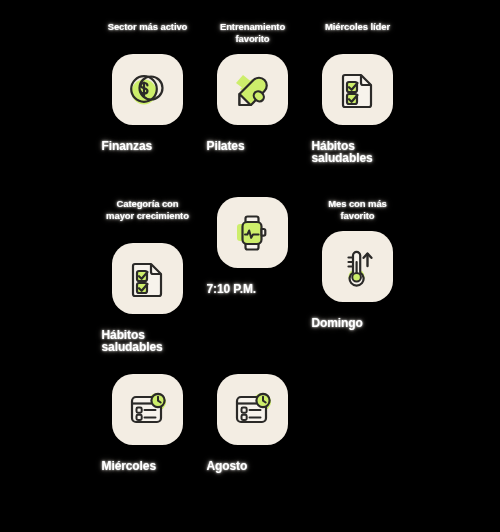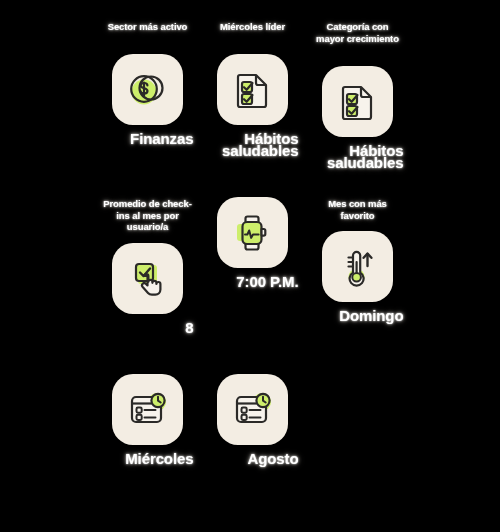--- a/index.html
+++ b/index.html
@@ -67,27 +67,27 @@
     background: #F3EDE3;
     display: flex;
     align-items: center;
     justify-content: center;
     flex: none;
   }
 
   .tile svg { display: block; }
 
   .cell-value {
-    font-size: 15px;
+    font-size: 12px;
     line-height: 11.5px;
     font-weight: 700;
     color: #ffffff;
-    text-align: right;
+    text-align: left;
     width: 92px;
-    margin-top: 8px;
+    margin-top: 16px;
     letter-spacing: -0.1px;
     text-shadow:
       0 0 2px rgba(255,255,255,0.95),
       0 0 4px rgba(255,250,240,0.55),
       0 0 7px rgba(255,245,230,0.3);
   }
 
   
   .r1 .cell-title { min-height: 34px; }
   .r2 .cell-title { min-height: 46px; }
@@ -108,20 +108,35 @@
             <circle cx="26" cy="21" r="11.5" fill="none" stroke="#2B2A28" stroke-width="2.2"></circle>
             <circle cx="19" cy="22" r="12.8" fill="none" stroke="#2B2A28" stroke-width="2.2"></circle>
             <path d="M19 15.6 V28.4" stroke="#2B2A28" stroke-width="2.2" stroke-linecap="round"></path>
             <path d="M22.4 18.4 c0-1.5-1.6-2.4-3.4-2.4 -1.9 0-3.4 1-3.4 2.6 0 1.6 1.6 2.2 3.4 2.6 1.9 .4 3.5 1 3.5 2.7 0 1.6-1.6 2.5-3.5 2.5 -1.9 0-3.5-.9-3.5-2.4" stroke="#2B2A28" stroke-width="2.2" stroke-linecap="round" fill="none"></path>
           </svg>
         </span>
       </div>
       <div class="cell-value">Finanzas</div>
     </div>
 
+    <div class="cell r1">
+      <div class="cell-title">Entrenamiento favorito</div>
+      <div class="tile">
+        <span>
+          <svg width="46" height="46" viewBox="0 0 46 46" fill="none">
+            <path d="M13 8 L33 24 L26 31 L6 16 Z" fill="#CDEE6B"></path>
+            <path d="M10 22 L22 12 l12 10 -12 10 z" fill="#CDEE6B"></path>
+            <path d="M9.5 27 L23.5 13 c3 -3 8 -3 11 0 3 3 3 8 0 11 L21 38 H9.5 z" fill="#CDEE6B" stroke="#2B2A28" stroke-width="2.2" stroke-linejoin="round"></path>
+            <path d="M9.5 27 L20.5 38 H9.5 z" fill="#F3EDE3" stroke="#2B2A28" stroke-width="2.2" stroke-linejoin="round"></path>
+            <ellipse cx="28.8" cy="29.3" rx="4.6" ry="5.4" transform="rotate(-45 28.8 29.3)" fill="#CDEE6B" stroke="#2B2A28" stroke-width="2.2"></ellipse>
+          </svg>
+        </span>
+      </div>
+      <div class="cell-value">Pilates</div>
+    </div>
 
     <div class="cell r1">
       <div class="cell-title">Miércoles líder</div>
       <div class="tile">
         <span>
           <svg width="46" height="46" viewBox="0 0 46 46" fill="none">
             <path d="M10 8 h16 l10 10 v20 a2 2 0 0 1 -2 2 H10 a2 2 0 0 1 -2 -2 V10 a2 2 0 0 1 2 -2 z" fill="#F7F3EC" stroke="#2B2A28" stroke-width="2.2" stroke-linejoin="round"></path>
             <path d="M26 8 v8 a2 2 0 0 0 2 2 h8" fill="none" stroke="#2B2A28" stroke-width="2.2" stroke-linejoin="round"></path>
             <rect x="12" y="15" width="10" height="10" rx="2" fill="#CDEE6B" stroke="#2B2A28" stroke-width="2.2"></rect>
             <path d="M14 20.2 l2.6 2.6 L22.5 16" stroke="#2B2A28" stroke-width="2.2" fill="none" stroke-linecap="round" stroke-linejoin="round"></path>
@@ -143,49 +158,35 @@
             <rect x="12" y="15" width="10" height="10" rx="2" fill="#CDEE6B" stroke="#2B2A28" stroke-width="2.2"></rect>
             <path d="M14 20.2 l2.6 2.6 L22.5 16" stroke="#2B2A28" stroke-width="2.2" fill="none" stroke-linecap="round" stroke-linejoin="round"></path>
             <rect x="12" y="27" width="10" height="10" rx="2" fill="#CDEE6B" stroke="#2B2A28" stroke-width="2.2"></rect>
             <path d="M14 32.2 l2.6 2.6 L22.5 28" stroke="#2B2A28" stroke-width="2.2" fill="none" stroke-linecap="round" stroke-linejoin="round"></path>
           </svg>
         </span>
       </div>
       <div class="cell-value">Hábitos saludables</div>
     </div>
 
-    <div class="cell r2">
-      <div class="cell-title">Promedio de check-ins al mes por usuario/a</div>
-      <div class="tile">
-        <span>
-          <svg width="46" height="46" viewBox="0 0 46 46" fill="none">
-            <rect x="13" y="9" width="19" height="19" rx="3" fill="#CDEE6B"></rect>
-            <rect x="11" y="8" width="17" height="17" rx="3" fill="#CDEE6B" stroke="#2B2A28" stroke-width="2.2"></rect>
-            <path d="M15 16.5 l3.6 3.6 L25 12.5" stroke="#2B2A28" stroke-width="2.4" fill="none" stroke-linecap="round" stroke-linejoin="round"></path>
-            <path d="M22.5 20 v9.5 l-1.8 -1.8 a2.2 2.2 0 0 0 -3.2 3 l5.5 6.2 c1 1.1 2.4 1.7 3.9 1.7 h3.5 a5 5 0 0 0 5 -5 V28 a2 2 0 0 0 -4 0 v-1.2 a2 2 0 0 0 -4 0 v-1 a2 2 0 0 0 -4 0 V20 a2 2 0 0 0 -4 0 z" fill="#F7F3EC" stroke="#2B2A28" stroke-width="2.2" stroke-linejoin="round"></path>
-          </svg>
-        </span>
-      </div>
-      <div class="cell-value">8</div>
-    </div>
 
     <div class="cell r2">
       <div class="tile">
         <span>
           <svg width="46" height="46" viewBox="0 0 46 46" fill="none">
             <rect x="7" y="14" width="17" height="17" rx="3" fill="#CDEE6B"></rect>
             <path d="M15.5 12 V8.5 a2 2 0 0 1 2 -2 h9 a2 2 0 0 1 2 2 V12" fill="#F7F3EC" stroke="#2B2A28" stroke-width="2.2" stroke-linejoin="round"></path>
             <path d="M15.5 34 v3.5 a2 2 0 0 0 2 2 h9 a2 2 0 0 0 2 -2 V34" fill="#F7F3EC" stroke="#2B2A28" stroke-width="2.2" stroke-linejoin="round"></path>
             <rect x="12.5" y="12" width="19" height="22" rx="4.5" fill="#CDEE6B" stroke="#2B2A28" stroke-width="2.2"></rect>
             <path d="M31.5 19 h2.2 a1.6 1.6 0 0 1 1.6 1.6 v3.4 a1.6 1.6 0 0 1 -1.6 1.6 h-2.2 z" fill="#F7F3EC" stroke="#2B2A28" stroke-width="2.2" stroke-linejoin="round"></path>
             <path d="M15 24.5 h2.4 l1.8 -4 2 7.4 1.8 -3.4 h5.6" stroke="#2B2A28" stroke-width="2" fill="none" stroke-linecap="round" stroke-linejoin="round"></path>
           </svg>
         </span>
       </div>
-      <div class="cell-value">7:00 P.M.</div>
+      <div class="cell-value">7:10 P.M.</div>
     </div>
 
     <div class="cell r3">
       <div class="cell-title">Mes con más favorito</div>
       <div class="tile">
         <span>
           <svg width="46" height="46" viewBox="0 0 46 46" fill="none">
             <circle cx="21.5" cy="33" r="8" fill="#CDEE6B"></circle>
             <path d="M18 28.6 V11.5 a3.6 3.6 0 0 1 7.2 0 V28.6 a7 7 0 1 1 -7.2 0 z" fill="#F7F3EC" stroke="#2B2A28" stroke-width="2.2" stroke-linejoin="round"></path>
             <circle cx="21.6" cy="33.2" r="4.3" fill="#CDEE6B" stroke="#2B2A28" stroke-width="2"></circle>

